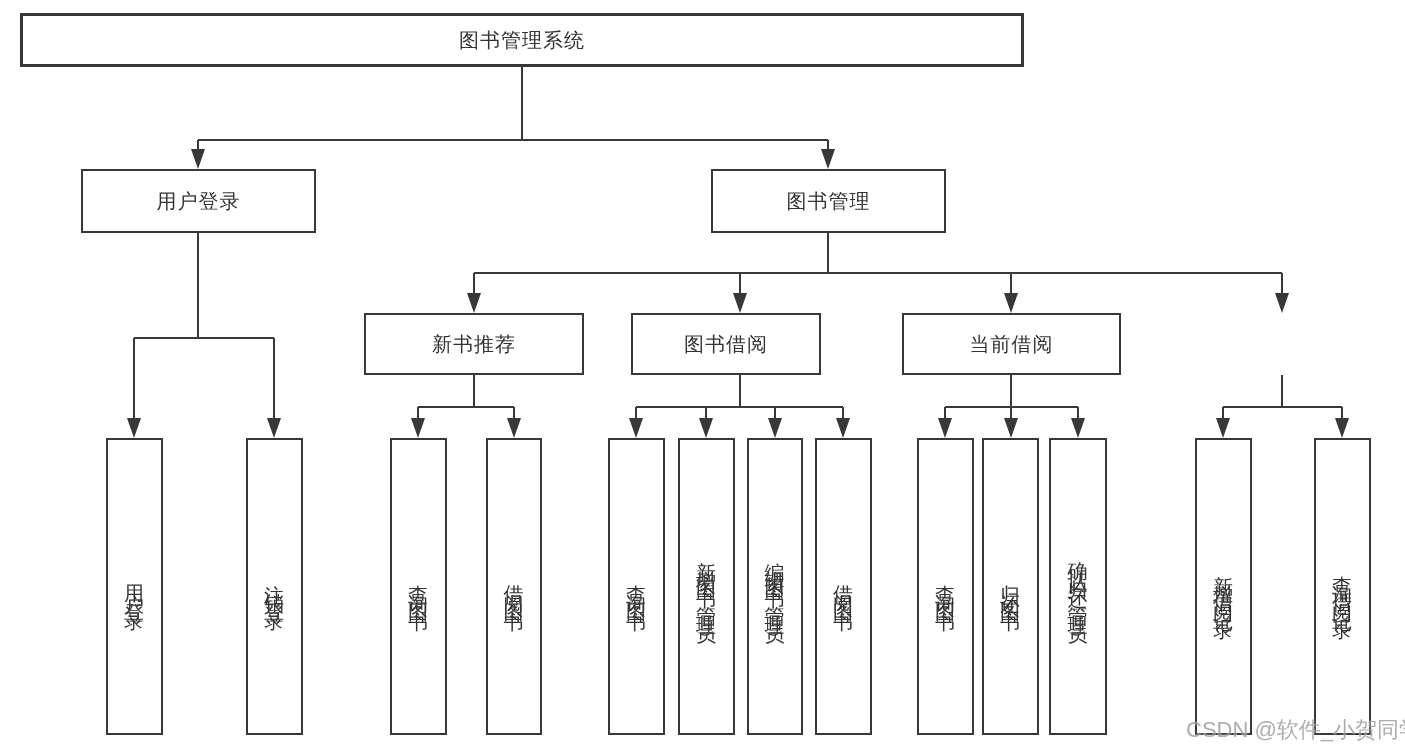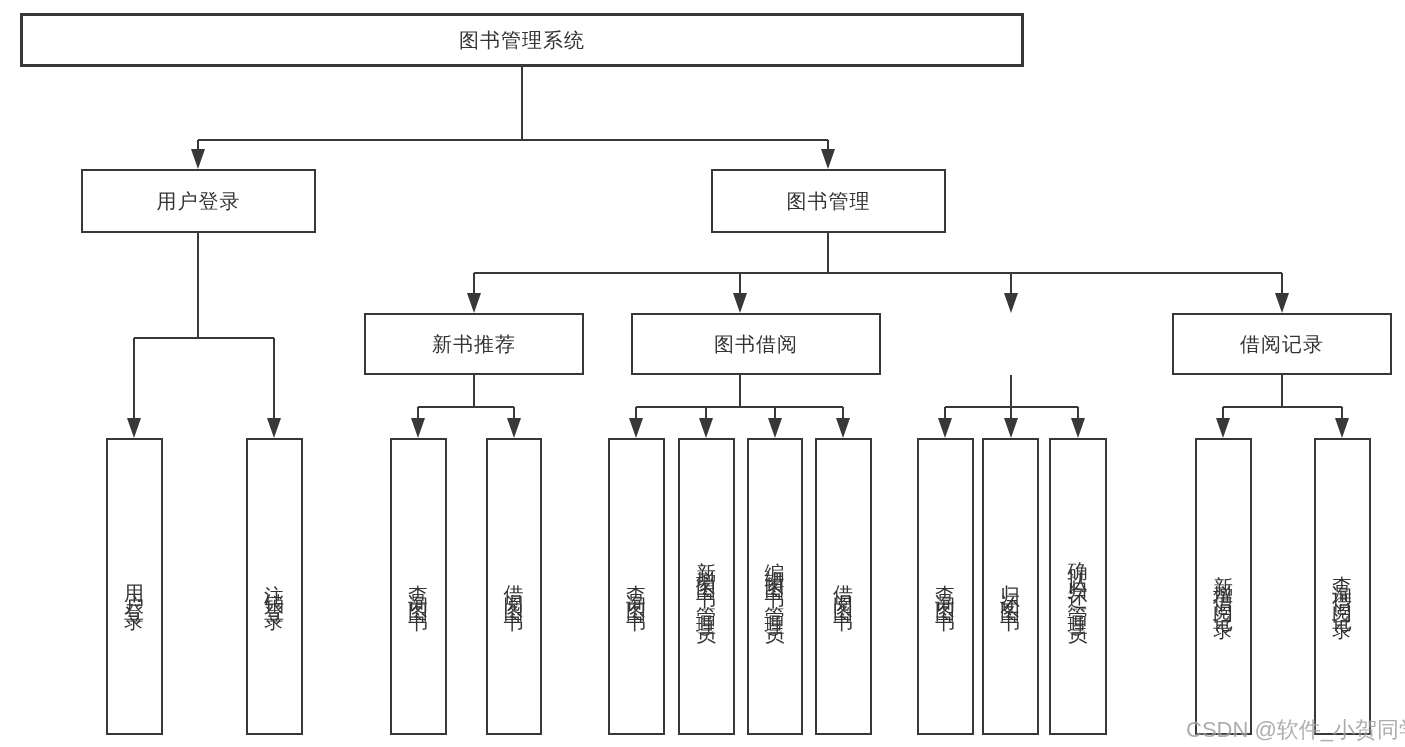--- a/index.html
+++ b/index.html
@@ -89,25 +89,25 @@
   <div class="node h-node" style="left:81px; top:169px; width:235px; height:64px;">
     <span>用户登录</span>
   </div>
   <div class="node h-node" style="left:711px; top:169px; width:235px; height:64px;align-items:center;">
     <span>图书管理</span>
   </div>
 
   <div class="node h-node" style="left:364px; top:313px; width:220px; height:62px;font-family:Liberation Serif, serif;">
     <span>新书推荐</span>
   </div>
-  <div class="node h-node" style="left:631px; top:313px; width:250px; height:62px;text-align:right;">
+  <div class="node h-node" style="left:631px; top:313px; width:190px; height:62px;text-align:right;">
     <span>图书借阅</span>
   </div>
-  <div class="node h-node" style="left:1172px; top:313px; width:220px; height:62px;">
-    <span>借阅记录</span>
+  <div class="node h-node" style="left:902px; top:313px; width:219px; height:62px;">
+    <span>当前借阅</span>
   </div>
 
   <div class="node v-node" style="left:106px; top:438px; width:57px; height:297px;">
     <span>用户登录</span>
   </div>
   <div class="node v-node" style="left:246px; top:438px; width:57px; height:297px;">
     <span>注销登录</span>
   </div>
 
   <div class="node v-node" style="left:390px; top:438px; width:57px; height:297px;">

